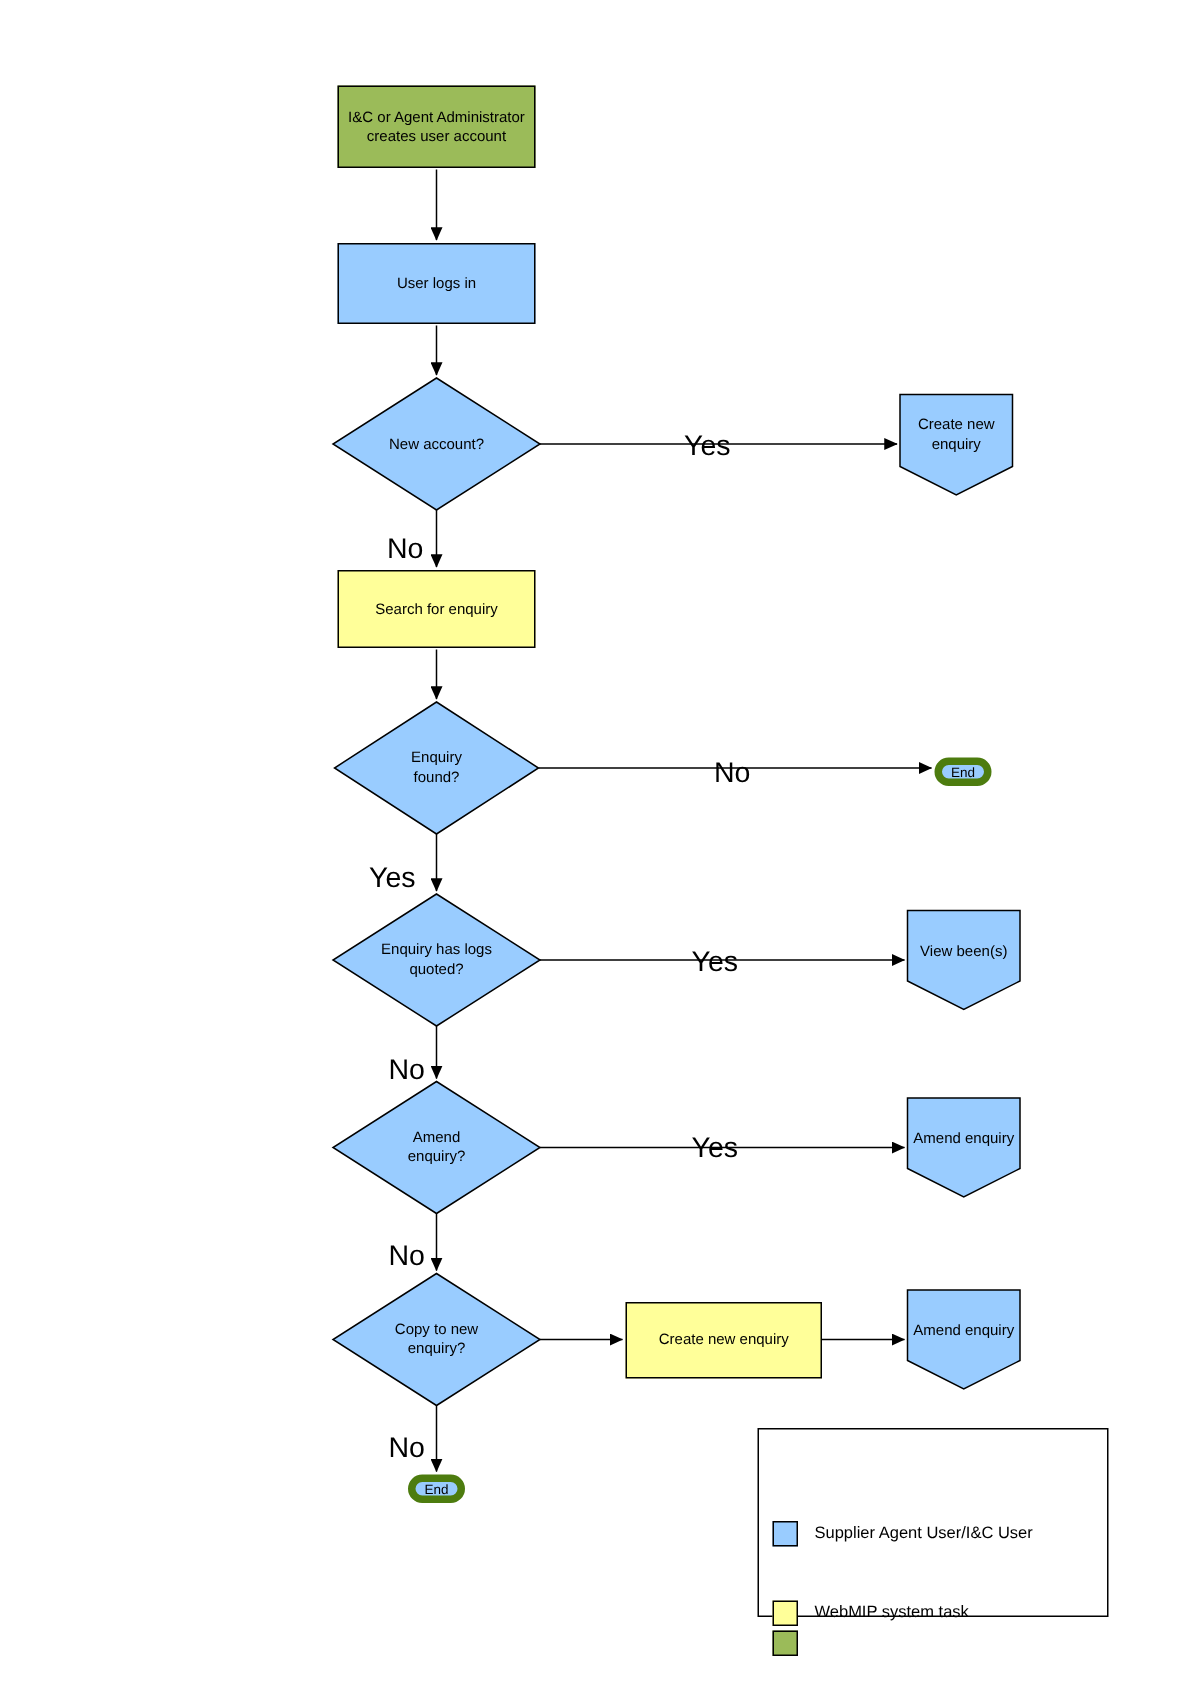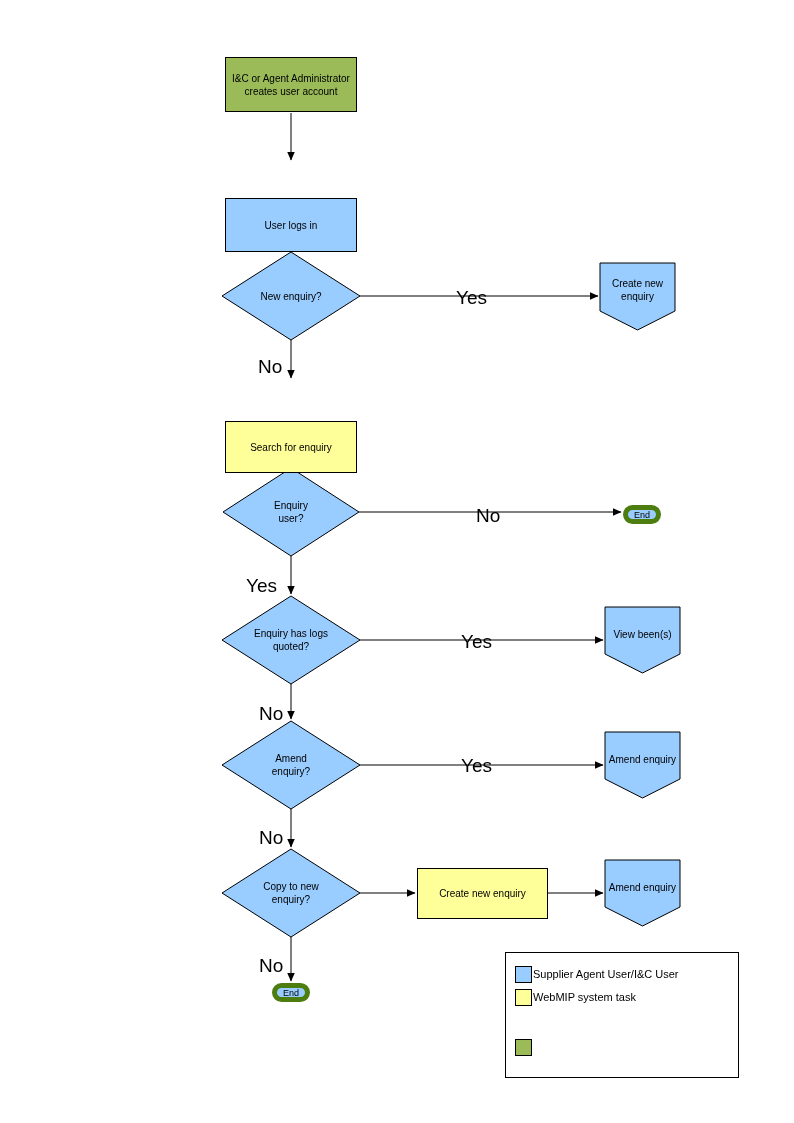--- a/index.html
+++ b/index.html
@@ -10,21 +10,21 @@
         text-align:center;font-size:10px;line-height:1.3;box-sizing:border-box;
         border:1px solid #000;padding:2px;}
   .shape-label{position:absolute;display:flex;align-items:center;justify-content:center;
         text-align:center;font-size:10px;line-height:1.3;}
   .terminator{position:absolute;border:5px solid #4d7c0f;border-radius:10px;
         display:flex;align-items:center;justify-content:center;font-size:9px;
         box-sizing:border-box;}
   .edge-label{position:absolute;font-size:19px;line-height:1;margin-top:14px;}
   .legend{position:absolute;left:505px;top:952px;width:234px;height:126px;
         border:1px solid #000;box-sizing:border-box;background:#fff;}
-  .legend-item{position:absolute;left:9px;display:flex;gap:1px;align-items:flex-start;}
+  .legend-item{position:absolute;left:9px;display:flex;gap:11px;align-items:flex-start;margin-top:48px;}
   .swatch{width:15px;height:15px;border:1px solid #000;flex:0 0 auto;box-sizing:content-box;}
   .legend-text{font-size:11px;line-height:1.3;width:170px;padding-top:1px;}
 </style>
 </head>
 <body>
 
 <div class="page">
 
   <svg class="layer" width="794" height="1123" viewBox="0 0 794 1123">
     <defs>
@@ -57,28 +57,28 @@
     <polygon points="291,849 360,893 291,937 222,893" stroke="#000" fill="#99CCFF"></polygon>
 
     <polygon points="600,263 675,263 675,311 637.5,330 600,311" stroke="#000" fill="#99CCFF"></polygon>
     <polygon points="605,607 680,607 680,654 642.5,673 605,654" stroke="#000" fill="#99CCFF"></polygon>
     <polygon points="605,732 680,732 680,779 642.5,798 605,779" stroke="#000" fill="#99CCFF"></polygon>
     <polygon points="605,860 680,860 680,907 642.5,926 605,907" stroke="#000" fill="#99CCFF"></polygon>
   </svg>
 
   <div class="node" style="left: 225px; top: 57px; width: 132px; height: 55px; background-color: rgb(155, 187, 89);">I&amp;C or Agent Administrator creates user account</div>
 
-  <div class="node" style="left: 225px; top: 162px; width: 132px; height: 54px; background-color: rgb(153, 204, 255); margin-top: 36px;">User logs in</div>
+  <div class="node" style="left: 225px; top: 162px; width: 132px; height: 54px; background-color: rgb(153, 204, 255);">User logs in</div>
 
-  <div class="node" style="left: 225px; top: 380px; width: 132px; height: 52px; background-color: rgb(255, 255, 153); margin-top: 41px;">Search for enquiry</div>
+  <div class="node" style="left: 225px; top: 380px; width: 132px; height: 52px; background-color: rgb(255, 255, 153);">Search for enquiry</div>
 
   <div class="node" style="left: 417px; top: 868px; width: 131px; height: 51px; background-color: rgb(255, 255, 153);">Create new enquiry</div>
 
-  <div class="shape-label" style="left:249px;top:276px;width:84px;height:40px;">New enquiry?</div>
-  <div class="shape-label" style="left:263px;top:490px;width:56px;height:44px;">Enquiry user?</div>
+  <div class="shape-label" style="left:249px;top:276px;width:84px;height:40px;">New account?</div>
+  <div class="shape-label" style="left:263px;top:490px;width:56px;height:44px;">Enquiry found?</div>
   <div class="shape-label" style="left:251px;top:618px;width:80px;height:44px;">Enquiry has logs quoted?</div>
   <div class="shape-label" style="left:261px;top:743px;width:60px;height:44px;">Amend enquiry?</div>
   <div class="shape-label" style="left:251px;top:871px;width:80px;height:44px;">Copy to new enquiry?</div>
 
   <div class="shape-label" style="left:602px;top:268px;width:71px;height:44px;">Create new enquiry</div>
   <div class="shape-label" style="left:607px;top:612px;width:71px;height:44px;">View been(s)</div>
   <div class="shape-label" style="left:607px;top:737px;width:71px;height:44px;">Amend enquiry</div>
   <div class="shape-label" style="left:607px;top:865px;width:71px;height:44px;">Amend enquiry</div>
 
   <div class="terminator" style="left: 623px; top: 505px; width: 38px; height: 19px; background-color: rgb(153, 204, 255);">End</div>
@@ -92,21 +92,21 @@
   <div class="edge-label" style="left:259px;top:690px;">No</div>
   <div class="edge-label" style="left:461px;top:742px;">Yes</div>
   <div class="edge-label" style="left:259px;top:814px;">No</div>
   <div class="edge-label" style="left:259px;top:942px;">No</div>
 
   <div class="legend">
     <div class="legend-item" style="top:13px;">
       <span class="swatch" style="background-color: rgb(153, 204, 255);"></span>
       <span class="legend-text">Supplier Agent User/I&amp;C User</span>
     </div>
-    <div class="legend-item" style="top:36px;">
+    <div class="legend-item" style="top:66px;">
       <span class="swatch" style="background-color: rgb(255, 255, 153);"></span>
       <span class="legend-text">WebMIP system task</span>
     </div>
     <div class="legend-item" style="top:86px;">
       <span class="swatch" style="background-color: rgb(155, 187, 89);"></span>
     </div>
   </div>
 
 </div>
 

